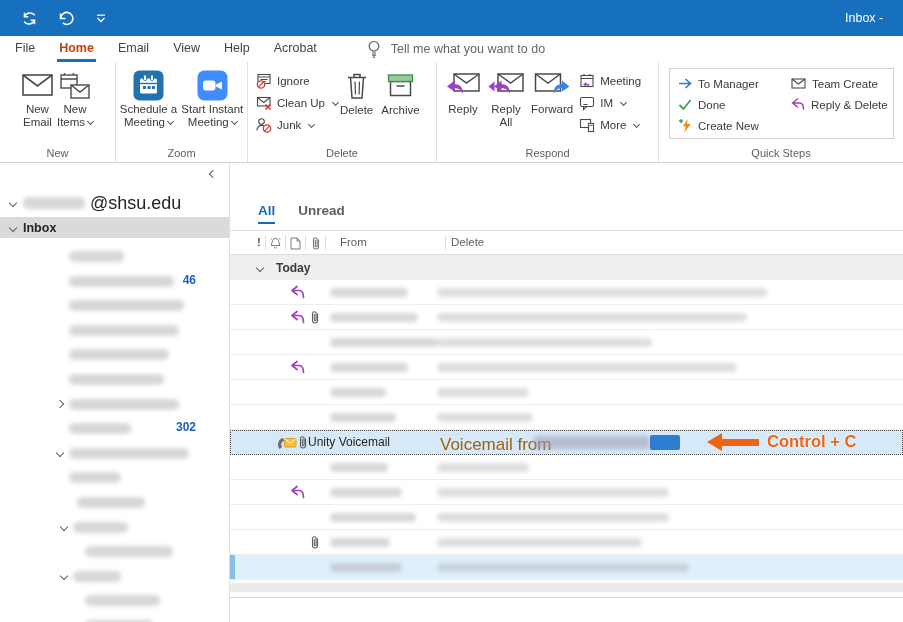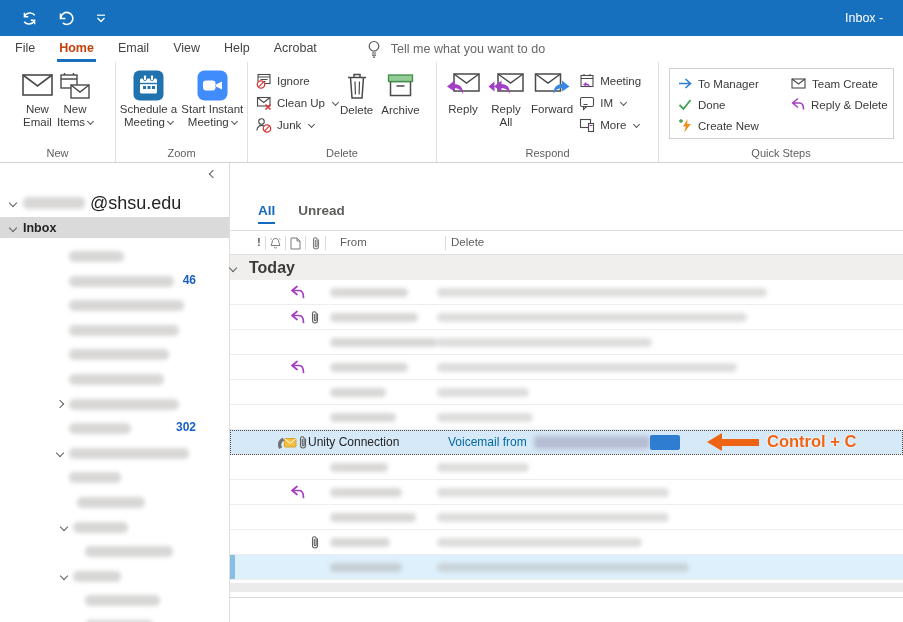--- a/index.html
+++ b/index.html
@@ -54,31 +54,31 @@
   .f-badge { position:absolute; top:4px; right:33px; font-size:12px; font-weight:700; color:#1a5fc4; }
 
   
   .listpane { position:absolute; left:230px; top:0; width:673px; height:459px; background:#fff; }
   .ml-tabs { position:absolute; left:28px; top:40px; display:flex; gap:23px; font-size:13.5px; }
   .mltab { color:#605e5c; padding-bottom:4px;font-weight:bold; }
   .mltab.active { color:#1569bf; font-weight:600; border-bottom:2px solid #1569bf; }
   .ml-header { position:absolute; left:0; top:67px; width:673px; height:25px; border-top:1px solid #e1dfdd; border-bottom:1px solid #e1dfdd; font-size:11.5px; color:#605e5c; }
   .mlh { position:absolute; top:5px; }
   .vdiv { position:absolute; top:5px; width:1px; height:14px; background:#dcdad8; }
-  .ml-today { position:absolute; left:0; top:92px; width:673px; height:25px; background:#f0efee; display:flex; align-items:center; gap:13px; padding-left:0; font-size:16px; font-weight:700; color:#3b3a39; }
+  .ml-today { position:absolute; left:0; top:92px; width:673px; height:25px; background:#f0efee; display:flex; align-items:center; gap:13px; padding-left:27px; font-size:12px; font-weight:700; color:#3b3a39; }
   .ml-rows { position:absolute; left:0; top:117px; width:673px; }
   .mrow { position:relative; height:25px; border-bottom:1px solid #ededed; background:#fff; }
   .mrow .icn { position:absolute; top:5px; }
   .r-fromblob { position:absolute; top:8px; height:9px; }
   .r-subjblob { position:absolute; top:8px; height:9px; opacity:.38; }
   .mrow.selected { background:#d6e9f8; outline:1.5px dotted #4a4a4a; outline-offset:-1px; z-index:2; }
   .mrow.hl { background:#def0fb; }
   .mrow.hl::before { content:""; position:absolute; left:0; top:0; width:5px; height:100%; background:#86bfe3; }
   .vm-from { position:absolute; left:78px; top:5px; font-size:12px; color:#252423; }
-  .vm-subj { position:absolute; left:218px; top:5px; font-size:12px; color:#0369a1; }
+  .vm-subj { position:absolute; left:210px; top:5px; font-size:17px; color:#a16207; }
   .vm-redact { position:absolute; left:304px; top:6px; width:116px; height:13px; background:#9a98b5; border-radius:3px; filter:blur(2.5px); opacity:.55; }
   .vm-sel { position:absolute; left:420px; top:5px; width:30px; height:15px; background:#2e7dd1; border-radius:2px; filter:blur(.6px); }
   .anno-arrow-head { position:absolute; left:477px; top:3px; width:0; height:0; border-top:9px solid transparent; border-bottom:9px solid transparent; border-right:15px solid #ee6414; }
   .anno-arrow-shaft { position:absolute; left:491px; top:9px; width:38px; height:7px; background:#ee6414; }
   .anno-text { position:absolute; left:537px; top:2px; font-size:16.5px; font-weight:700; color:#ee6414; text-shadow:0 0 2px #fff,0 0 2px #fff; white-space:nowrap; }
   .post-band { height:9px; background:#ebebeb; margin-top:3px; }
   .post-line { height:1px; background:#d8d8d8; margin-top:5px; }
   svg { display:block; }
 </style>
 </head>
@@ -542,21 +542,21 @@
               <rect x="8.5" y="3.5" width="11.5" height="8.5" rx="1" fill="#f5bf42" stroke="#d9a126"></rect>
               <path d="M9 4 L14.2 8.3 L19.5 4" fill="none" stroke="#fff" stroke-width="1"></path>
               <path d="M3.4 14 C0.8 10 1.8 5 6.6 2.8 l1.7 2.8 C5.2 7.2 4.4 9.8 6.2 12.2 Z" fill="#70706e"></path>
             </svg>
           </span>
           <span class="icn" style="left:68px;">
             <svg width="10" height="15" viewBox="0 0 10 15" fill="none" stroke="#5f5f5f" stroke-width="1.1">
               <path d="M7.5 3.5 v7 a2.5 2.5 0 0 1 -5 0 v-7 a1.8 1.8 0 0 1 3.6 0 v6.2 a0.9 0.9 0 0 1 -1.8 0 V4"></path>
             </svg>
           </span>
-          <span class="vm-from">Unity Connection</span>
+          <span class="vm-from">Unity Voicemail</span>
           <span class="vm-subj">Voicemail from</span>
           <span class="vm-redact"></span>
           <span class="vm-sel"></span>
           <span class="anno-arrow-head"></span>
           <span class="anno-arrow-shaft"></span>
           <span class="anno-text">Control + C</span>
         </div>
         <div class="mrow">
           <span class="rblob r-fromblob" style="left:100px;width:58px;"></span>
           <span class="rblob r-subjblob" style="left:207px;width:92px;"></span>

